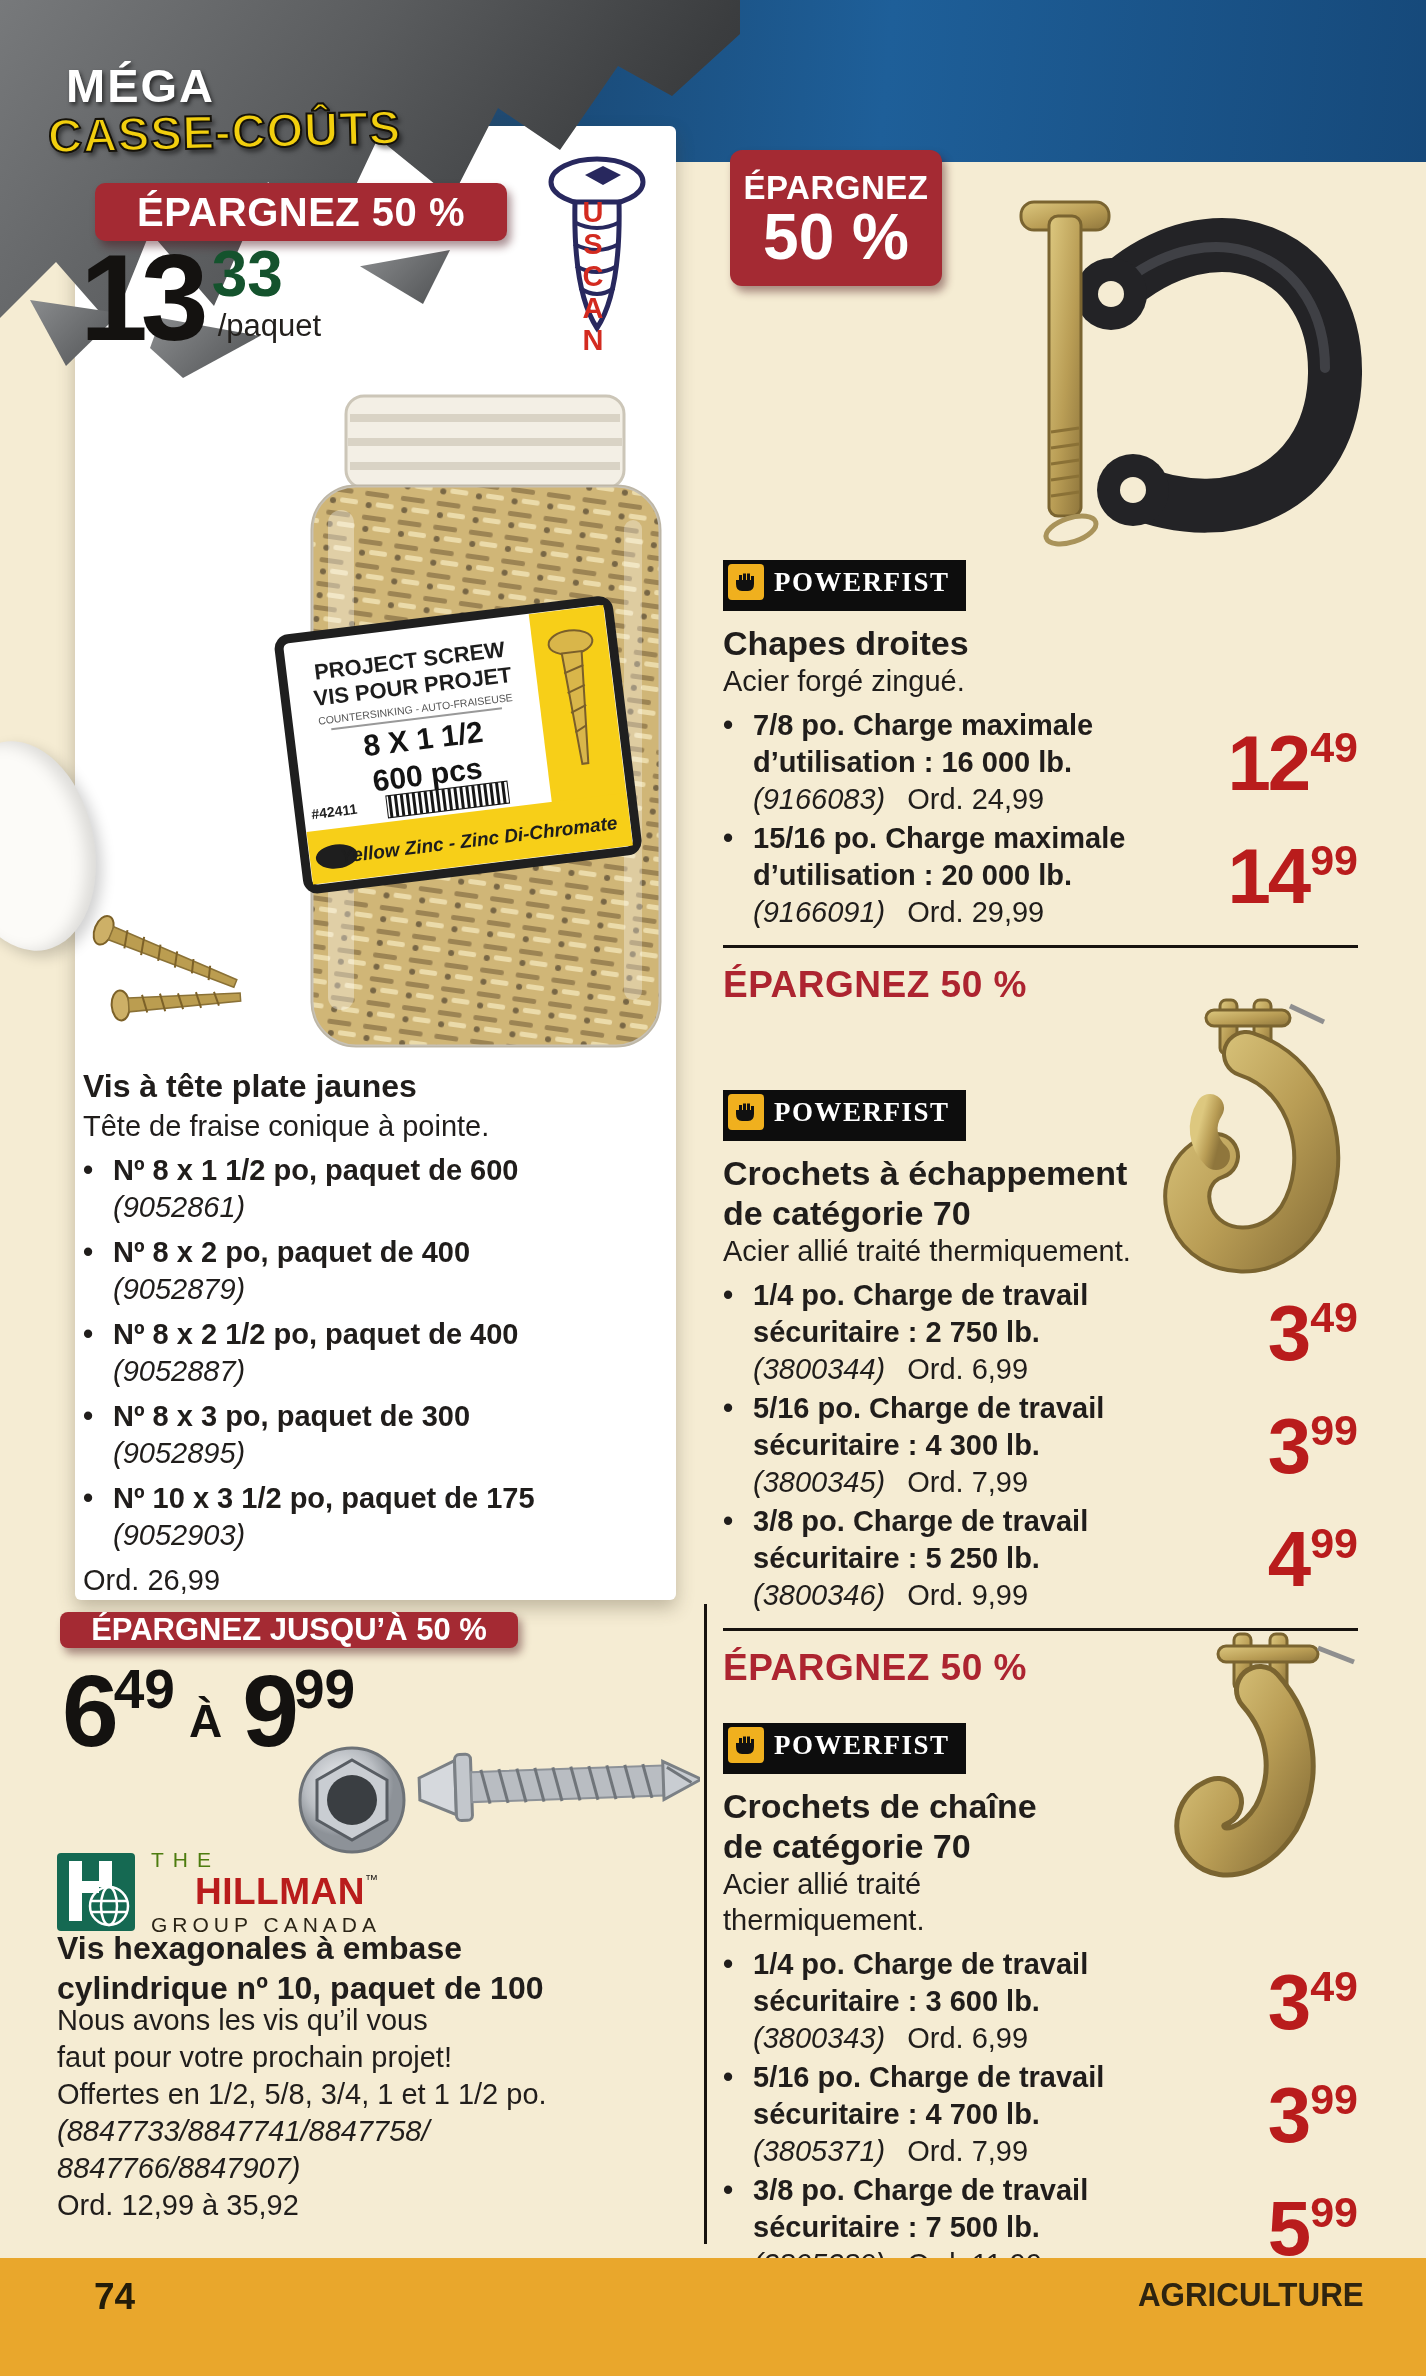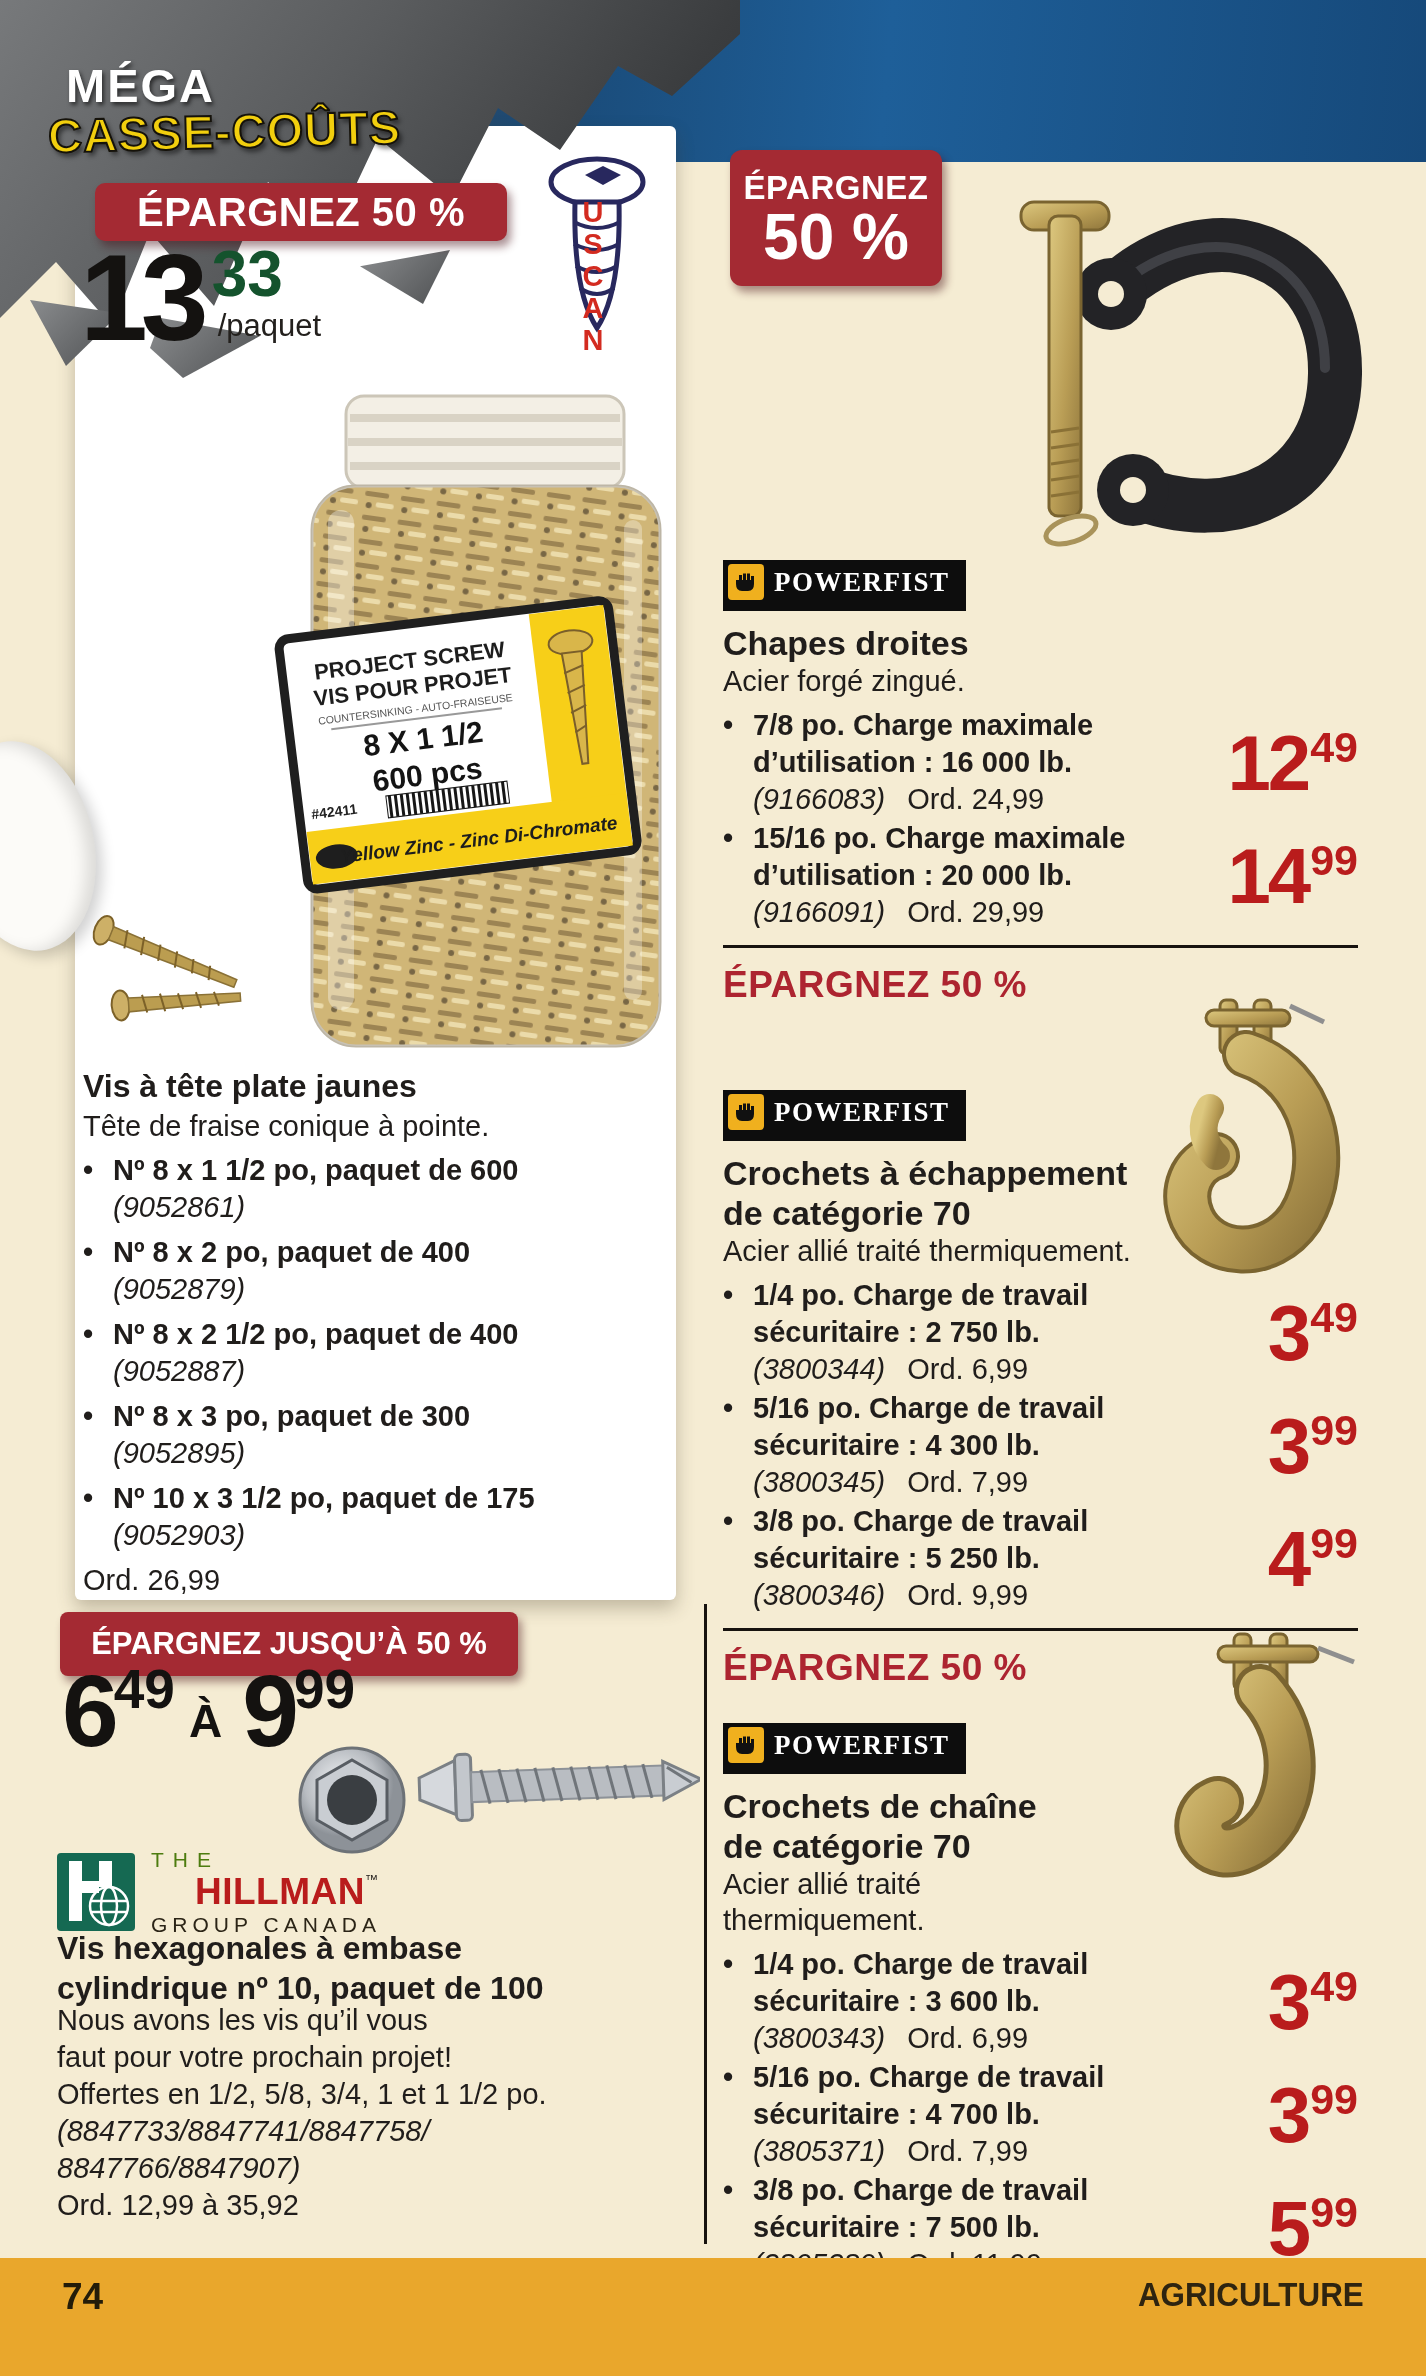--- a/index.html
+++ b/index.html
@@ -58,37 +58,37 @@
   .pf-name{font-family:"Liberation Serif",serif;font-weight:700;font-size:27px;color:#fff;letter-spacing:1.5px;}
   .row{display:flex;justify-content:space-between;align-items:center;margin:2px 0;}
   .sec-title{font-size:34px;font-weight:700;line-height:40px;white-space:nowrap;}
   .sec-sub{font-size:29px;line-height:36px;margin-bottom:8px;white-space:nowrap;}
   #rc-rule1{margin:14px 0 16px;}
   #rc-save1{margin-bottom:84px;}
   #rc-rule2{margin:14px 0 16px;}
   #rc-save2{margin-bottom:34px;}
   #rc-sub3{}
   
-  #banner2{left:60px;top:1612px;width:458px;height:64px;font-size:31px;border-radius:8px;}
+  #banner2{left:60px;top:1612px;width:458px;height:36px;font-size:31px;border-radius:8px;}
   #price2{left:62px;top:1660px;display:flex;align-items:flex-start;}
   .pd2{font-size:102px;font-weight:900;letter-spacing:-5px;line-height:1;color:#141210;}
   .pc2{font-size:55px;font-weight:900;line-height:1;color:#141210;position:relative;top:2px;}
   .pconj{font-size:46px;font-weight:700;color:#141210;margin:34px 20px 0 14px;}
   #hillman{left:57px;top:1848px;display:flex;align-items:center;gap:16px;}
   .hm-text .hm-the{font-size:21px;letter-spacing:9px;color:#4d7c0f;}
   .hm-text .hm-name{font-size:37px;font-weight:900;color:#b91c1c;letter-spacing:.5px;line-height:1.1;margin-left:44px;}
   .hm-text .hm-tm{font-size:13px;vertical-align:top;}
   .hm-text .hm-sub{font-size:21px;letter-spacing:5px;color:#2b2416;}
   #hx-title{left:57px;top:1928px;}
   #hx-desc{left:57px;top:2002px;}
   
   #vrule{left:704px;top:1604px;width:3px;height:640px;background:#17130f;}
   
   #footer{left:0;top:2258px;width:1426px;height:118px;background:#e9a72c;display:flex;
-          align-items:flex-start;justify-content:space-between;padding:18px 62px 0 62px;box-sizing:border-box;}
+          align-items:flex-start;justify-content:space-between;padding:18px 62px 0 94px;box-sizing:border-box;}
   #page-num{font-size:37px;font-weight:700;color:#231c09;}
   #section-name{font-size:33px;font-weight:800;color:#2e2410;letter-spacing:0px;transform:scaleX(.95);transform-origin:right;}
   
   #badge{left:730px;top:150px;width:212px;height:136px;background:#a42a33;border-radius:12px;
          box-shadow:4px 6px 9px rgba(70,15,22,.45);display:flex;flex-direction:column;align-items:center;justify-content:center;color:#fff;}
   #badge .b1{font-size:33px;font-weight:900;letter-spacing:.5px;}
   #badge .b2{font-size:64px;font-weight:900;line-height:.95;}
 </style>
 </head>
 <body>

